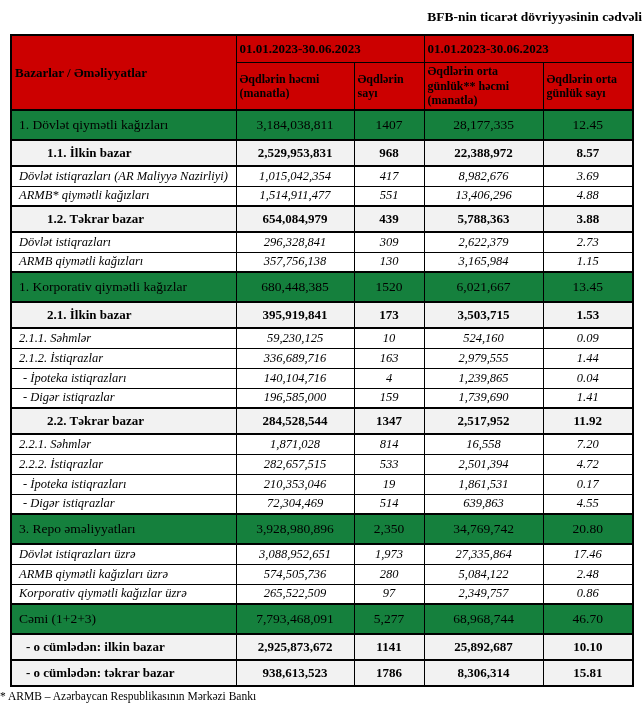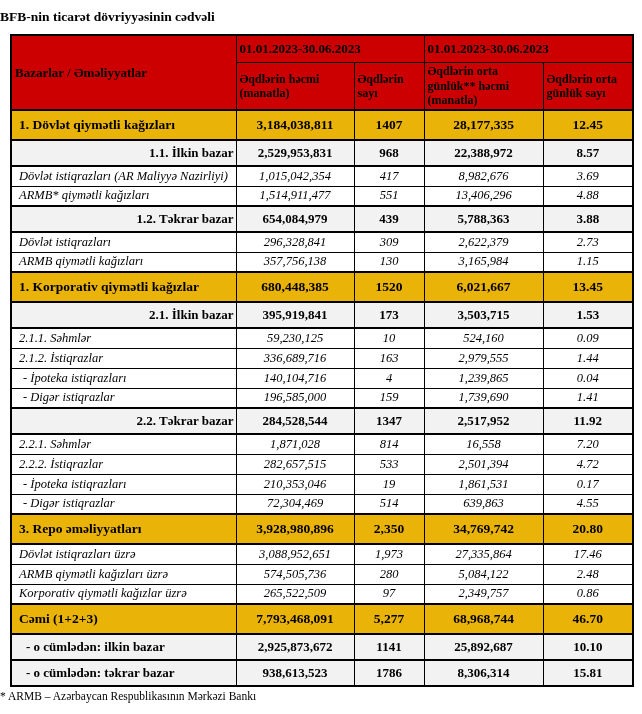--- a/index.html
+++ b/index.html
@@ -13,21 +13,21 @@
   .page {
     width: 642px;
     height: 714px;
     position: relative;
     background: #ffffff;
   }
   .page-title {
     margin: 0;
     padding-top: 9px;
     padding-bottom: 9px;
-    text-align: left;
+    text-align: right;
     font-size: 13.5px;
     font-weight: bold;
   }
   table.main {
     border-collapse: collapse;
     table-layout: fixed;
     margin-left: 10px;
     width: 622px;
     border: 2px solid #000;
   }
@@ -52,31 +52,31 @@
     padding: 1px 2px;
   }
   tbody td.label {
     text-align: left;
     padding-left: 7px;
     white-space: nowrap;
   }
   tr.row-detail, tr.row-dash { height: 20px; background: #ffffff; font-style: italic; }
   tr.row-section {
     height: 30px;
-    background: #eab308;
-    font-weight: bold;
+    background: #15803d;
+    font-weight: normal;
   }
   tr.row-section td { font-size: 13.5px; border-top: 2px solid #000; border-bottom: 2px solid #000; }
   tr.row-subsection, tr.row-subsection_dash {
     height: 26px;
     background: #F2F2F2;
     font-weight: bold;
   }
   tr.row-subsection td, tr.row-subsection_dash td { font-size: 13px; border-top: 2px solid #000; border-bottom: 2px solid #000; }
-  tr.row-subsection td.label { padding-left: 55px; text-align: right; }
+  tr.row-subsection td.label { padding-left: 35px; }
   tr.row-subsection_dash td.label { padding-left: 14px; margin-top: 14px; }
   tr.row-dash td.label { padding-left: 11px; }
   .footnote {
     margin-top: 3px;
     font-size: 11.5px;
   }
 </style>
 </head>
 <body>
 

